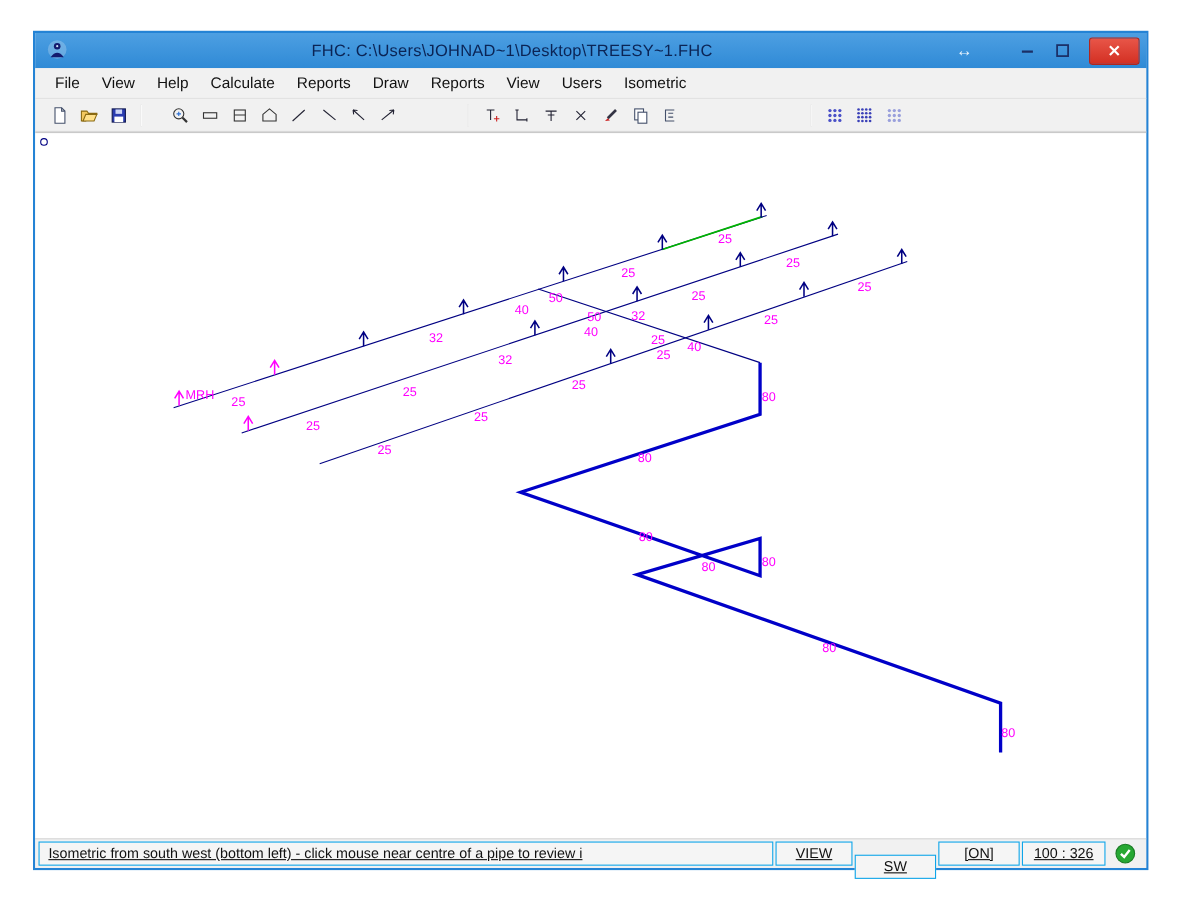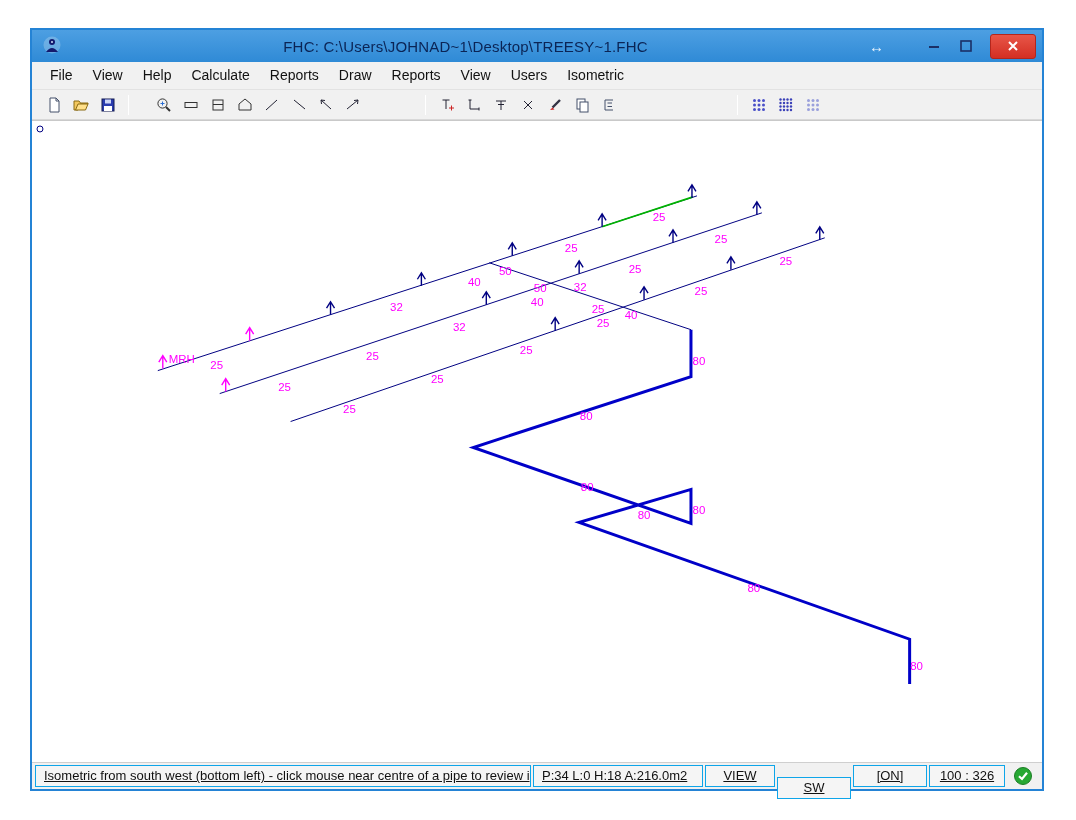--- a/index.html
+++ b/index.html
@@ -314,21 +314,20 @@
           <text x="556" y="368" fill="#FF00FF" font-size="11.5" text-anchor="middle" dominant-baseline="middle" font-family="Liberation Sans, sans-serif">80</text>
           <text x="613" y="396" fill="#FF00FF" font-size="11.5" text-anchor="middle" dominant-baseline="middle" font-family="Liberation Sans, sans-serif">80</text>
           <text x="668" y="391" fill="#FF00FF" font-size="11.5" text-anchor="middle" dominant-baseline="middle" font-family="Liberation Sans, sans-serif">80</text>
           <text x="723" y="469" fill="#FF00FF" font-size="11.5" text-anchor="middle" dominant-baseline="middle" font-family="Liberation Sans, sans-serif">80</text>
           <text x="886" y="547" fill="#FF00FF" font-size="11.5" text-anchor="middle" dominant-baseline="middle" font-family="Liberation Sans, sans-serif">80</text>
         </svg>
     </div>
 
     <div class="statusbar">
       <div class="sb-panel sb-msg">Isometric from south west (bottom left) - click mouse near centre of a pipe to review i</div>
-      <div class="sb-panel sb-counts">P:34 L:0 H:18 A:216.0m2</div>
       <div class="sb-panel sb-mode sb-c">VIEW</div>
       <div class="sb-panel sb-orient sb-c">SW</div>
       <div class="sb-panel sb-snap sb-c">[ON]</div>
       <div class="sb-panel sb-scale sb-c">100 : 326</div>
       <div class="sb-ok">
         <svg width="20" height="20" viewBox="0 0 20 20">
           <circle cx="10" cy="10" r="8.5" fill="#27a833" stroke="#1c7d26"></circle>
           <path d="M6 10.2 L9 13 L14 6.8" fill="none" stroke="#fff" stroke-width="2.2"></path>
         </svg>
       </div>

